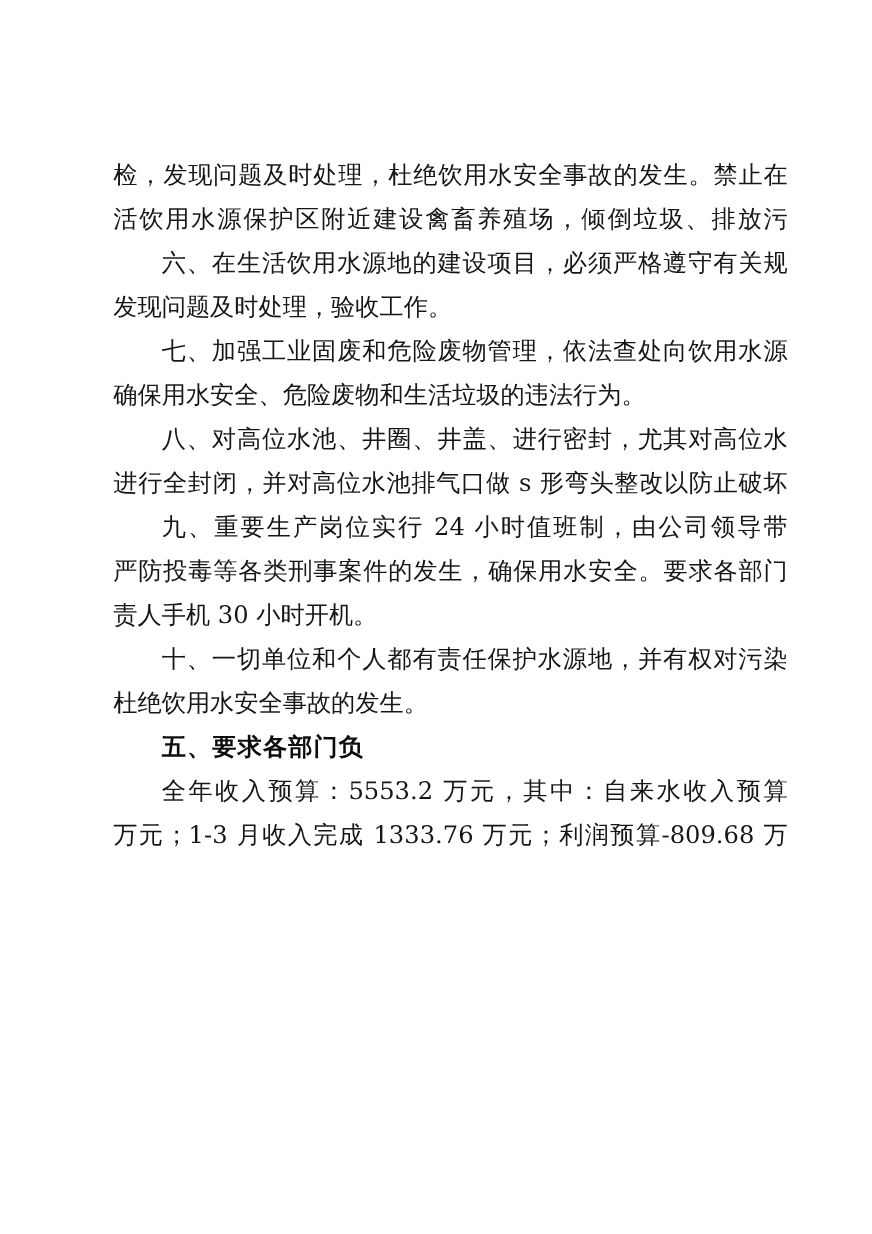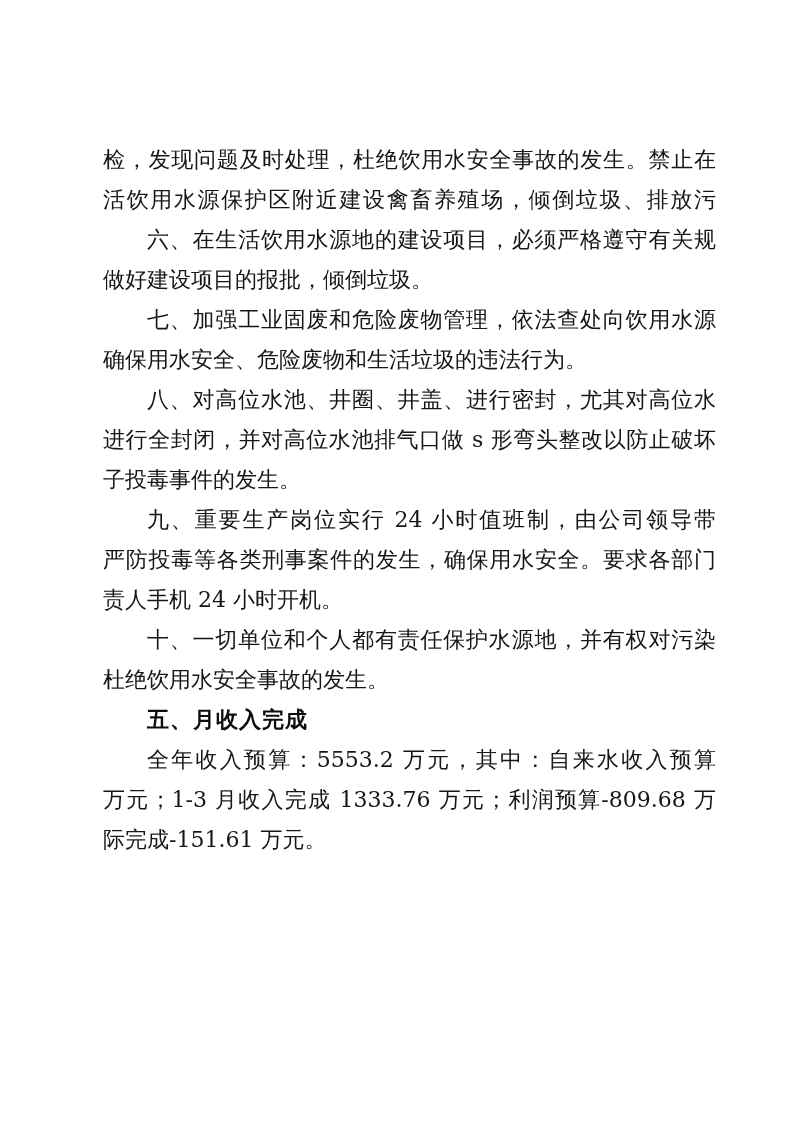--- a/index.html
+++ b/index.html
@@ -50,49 +50,47 @@
 <div class="page">
   <div class="textblock">
 
     <div>
       <div class="line full">检，发现问题及时处理，杜绝饮用水安全事故的发生。禁止在生</div>
       <div class="line full">活饮用水源保护区附近建设禽畜养殖场，倾倒垃圾、排放污水。</div>
     </div>
 
     <div>
       <div class="line full indent">六、在生活饮用水源地的建设项目，必须严格遵守有关规定，</div>
-      <div class="line">做好建设项目的报批，倾倒垃圾。</div>
+      <div class="line">发现问题及时处理，验收工作。</div>
     </div>
 
     <div>
       <div class="line full indent">七、加强工业固废和危险废物管理，依法查处向饮用水源地</div>
       <div class="line">确保用水安全、危险废物和生活垃圾的违法行为。</div>
     </div>
 
     <div>
       <div class="line full indent">八、对高位水池、井圈、井盖、进行密封，尤其对高位水池</div>
       <div class="line full">进行全封闭，并对高位水池排气口做 s 形弯头整改以防止破坏分</div>
-      <div class="line">子投毒事件的发生。</div>
     </div>
 
     <div>
       <div class="line full indent">九、重要生产岗位实行 24 小时值班制，由公司领导带班，</div>
       <div class="line full">严防投毒等各类刑事案件的发生，确保用水安全。要求各部门负</div>
-      <div class="line">责人手机 24 小时开机。</div>
+      <div class="line">责人手机 30 小时开机。</div>
     </div>
 
     <div>
       <div class="line full indent">十、一切单位和个人都有责任保护水源地，并有权对污染水</div>
       <div class="line">杜绝饮用水安全事故的发生。</div>
     </div>
 
     <div>
-      <div class="line indent heading-line">五、月收入完成</div>
+      <div class="line indent heading-line">五、要求各部门负</div>
     </div>
 
     <div>
       <div class="line full indent">全年收入预算：5553.2 万元，其中：自来水收入预算 5380.2</div>
       <div class="line full">万元；1-3 月收入完成 1333.76 万元；利润预算-809.68 万元，实</div>
-      <div class="line">际完成-151.61 万元。</div>
     </div>
 
   </div>
 </div>
 
 </body></html>

